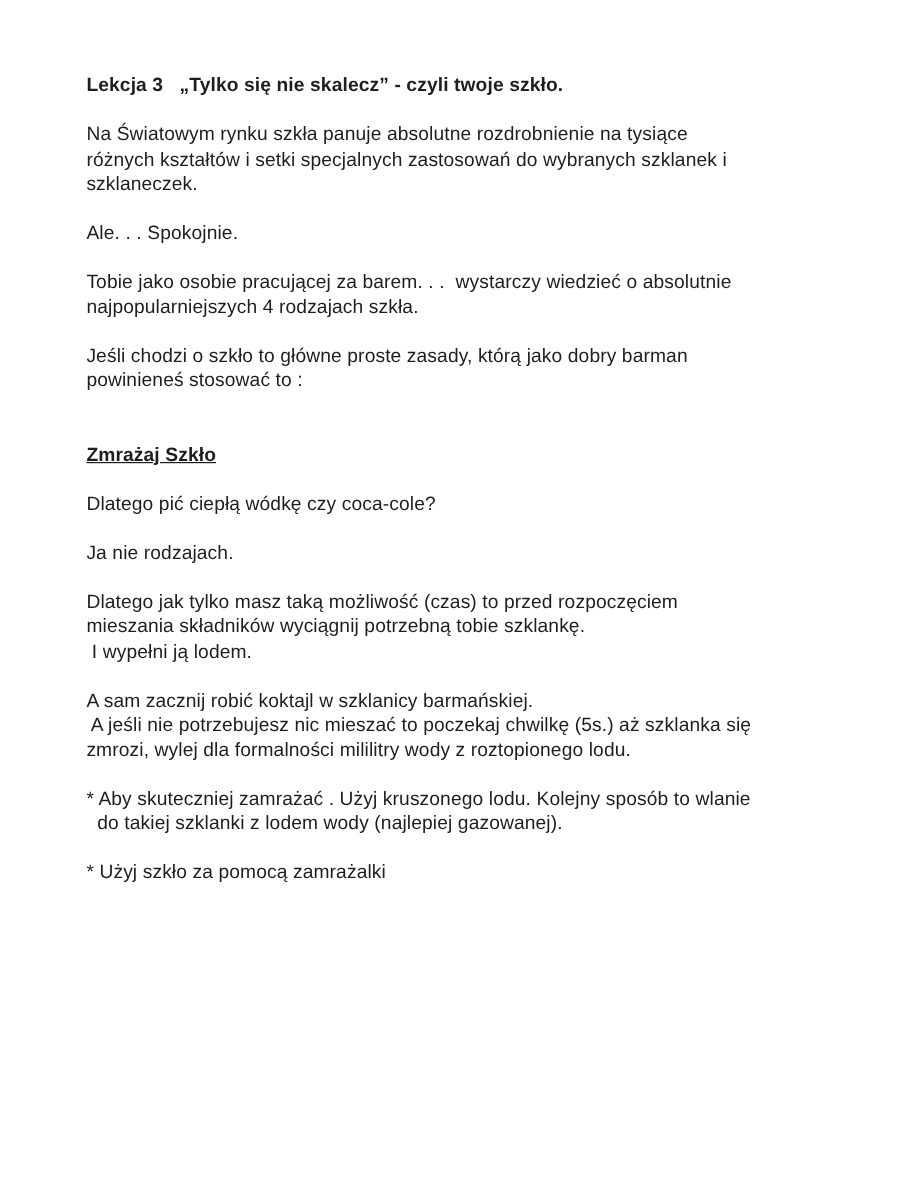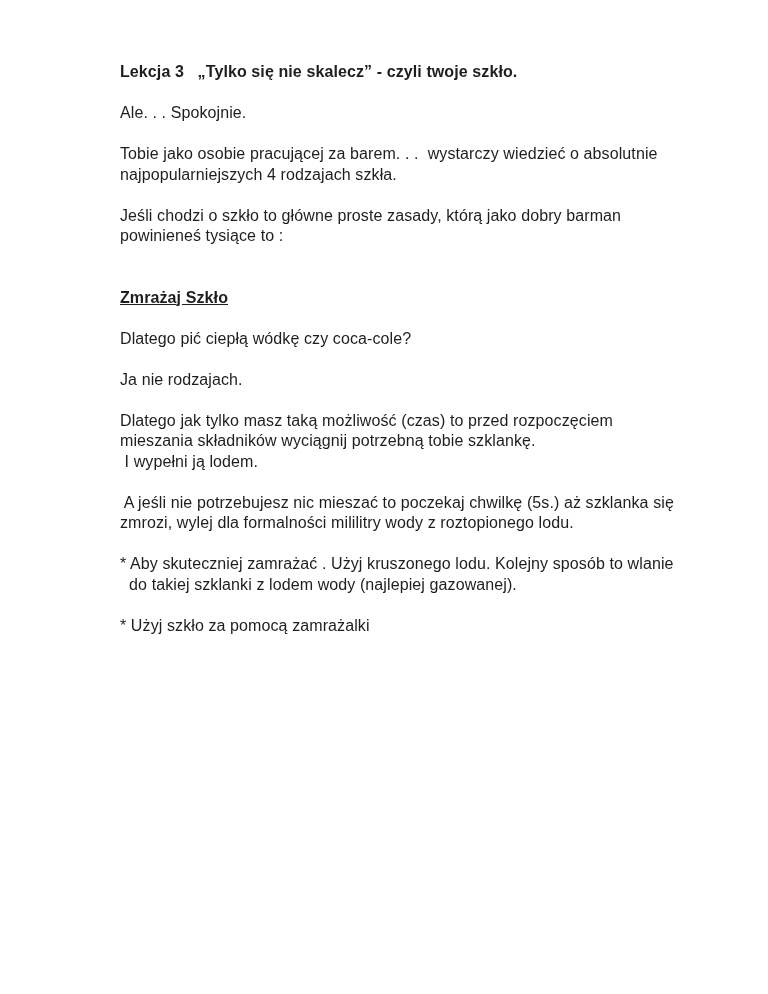--- a/index.html
+++ b/index.html
@@ -14,21 +14,20 @@
     background: #ffffff;
     overflow: hidden;
     font-family: "Liberation Sans", "DejaVu Sans", sans-serif;
     color: #1e1e1e;
   }
   .doc-body {
     position: absolute;
     top: 62px;
     left: 72px;
     right: 48px;
-    margin-left: 48px;
   }
   .block {
     margin: 0 0 20.5px 0;
   }
   .block .line {
     font-size: 16px;
     line-height: 20.5px;
     white-space: pre;
     letter-spacing: 0.1px;
   }
@@ -46,33 +45,38 @@
 </head>
 <body>
 
 <div class="page">
   <div class="doc-body">
 
     <div class="block heading">
       <div class="line">Lekcja 3   „Tylko się nie skalecz” - czyli twoje szkło.</div>
     </div>
 
+    <div class="block">
+      <div class="line">Na Światowym rynku szkła panuje absolutne rozdrobnienie na tysiące</div>
+      <div class="line">różnych kształtów i setki specjalnych zastosowań do wybranych szklanek i</div>
+      <div class="line">szklaneczek.</div>
+    </div>
 
     <div class="block">
       <div class="line">Ale. . . Spokojnie.</div>
     </div>
 
     <div class="block">
       <div class="line">Tobie jako osobie pracującej za barem. . .  wystarczy wiedzieć o absolutnie</div>
       <div class="line">najpopularniejszych 4 rodzajach szkła.</div>
     </div>
 
     <div class="block">
       <div class="line">Jeśli chodzi o szkło to główne proste zasady, którą jako dobry barman</div>
-      <div class="line">powinieneś tysiące to :</div>
+      <div class="line">powinieneś stosować to :</div>
     </div>
 
     <div class="block heading-spaced">
       <div class="line">Zmrażaj Szkło</div>
     </div>
 
     <div class="block">
       <div class="line">Dlatego pić ciepłą wódkę czy coca-cole?</div>
     </div>
 
@@ -80,20 +84,21 @@
       <div class="line">Ja nie rodzajach.</div>
     </div>
 
     <div class="block">
       <div class="line">Dlatego jak tylko masz taką możliwość (czas) to przed rozpoczęciem</div>
       <div class="line">mieszania składników wyciągnij potrzebną tobie szklankę.</div>
       <div class="line"> I wypełni ją lodem.</div>
     </div>
 
     <div class="block">
+      <div class="line">A sam zacznij robić koktajl w szklanicy barmańskiej.</div>
       <div class="line"> A jeśli nie potrzebujesz nic mieszać to poczekaj chwilkę (5s.) aż szklanka się</div>
       <div class="line">zmrozi, wylej dla formalności mililitry wody z roztopionego lodu.</div>
     </div>
 
 
     <div class="block">
       <div class="line">* Aby skuteczniej zamrażać . Użyj kruszonego lodu. Kolejny sposób to wlanie</div>
       <div class="line">  do takiej szklanki z lodem wody (najlepiej gazowanej).</div>
     </div>
 

